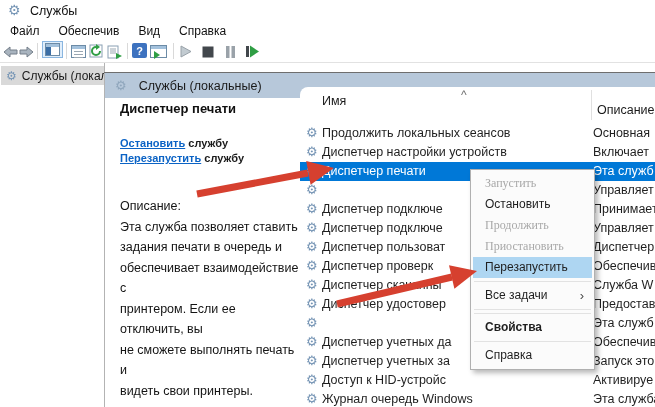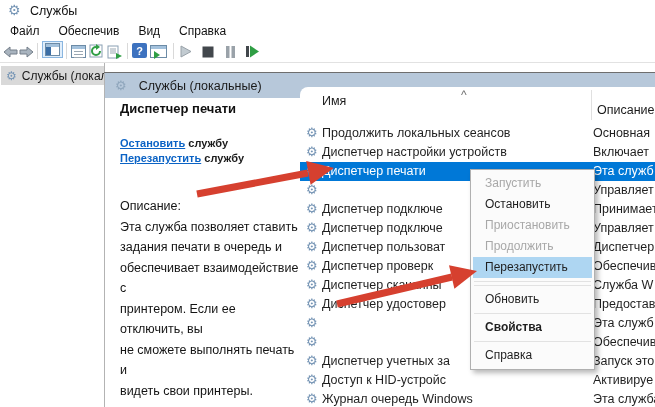--- a/index.html
+++ b/index.html
@@ -68,21 +68,21 @@
   .row .gear { position:absolute; left:6px; top:2px; font-size:13px; line-height:14px; color:#7695b5; }
   .row .rname { position:absolute; left:22px; top:2px; white-space:nowrap; }
   .row .rdesc { position:absolute; left:293px; top:2px; white-space:nowrap; }
   .row.sel { background:#0078d7; color:#ffffff; }
   .row.sel .gear { color:#a9cdf0; }
 
   
   #context-menu { left:470px; top:169px; width:125px; background:#fbfbfb; border:1px solid #b0b0b0;
                   box-shadow:3px 3px 5px rgba(0,0,0,0.28); padding:3px 2px; z-index:50; }
   .mi { position:relative; height:21px; line-height:21px; padding-left:12px; font-size:12px; color:#1f1f1f; white-space:nowrap; }
-  .mi.disabled { color:#a8a8a8; }
+  .mi.disabled { color:#a8a8a8;font-family:Liberation Serif, serif; }
   .mi.hl { background:#aed6f2; }
   .mi.bold { font-weight:bold; }
   .mi .sub { position:absolute; right:8px; top:0; font-size:13px; color:#4a4a4a; }
   .msep { height:1px; background:#e2e2e2; margin:3px 1px; }
 
   
   #arrows { left:0; top:0; width:655px; height:407px; z-index:100; pointer-events:none; }
 </style>
 </head>
 <body>
@@ -261,20 +261,21 @@
       <span class="gear">⚙</span>
       <span class="rname">Диспетчер удостовер</span>
       <span class="rdesc">Предостав</span>
     </div>
     <div class="row" style="top: 190px;">
       <span class="gear">⚙</span>
       <span class="rdesc">Эта служб</span>
     </div>
     <div class="row" style="top: 209px;">
       <span class="gear">⚙</span>
+      <span class="rname">Диспетчер учетных да</span>
       <span class="rdesc">Обеспечив</span>
     </div>
     <div class="row" style="top: 228px;">
       <span class="gear">⚙</span>
       <span class="rname">Диспетчер учетных за</span>
       <span class="rdesc">Запуск это</span>
     </div>
     <div class="row" style="top: 247px;">
       <span class="gear">⚙</span>
       <span class="rname">Доступ к HID-устройс</span>
@@ -283,26 +284,26 @@
     <div class="row" style="top: 266px;">
       <span class="gear">⚙</span>
       <span class="rname">Журнал очередь Windows</span>
       <span class="rdesc">Эта служба</span>
     </div>
   </div>
 
 <div id="context-menu" class="abs">
     <div class="mi disabled">Запустить</div>
     <div class="mi">Остановить</div>
+    <div class="mi disabled">Продолжить</div>
     <div class="mi disabled">Приостановить</div>
-    <div class="mi disabled">Продолжить</div>
     <div class="mi hl">Перезапустить</div>
     <div class="msep"></div>
+    <div class="mi">Все задачи<span class="sub">›</span></div>
     <div class="msep"></div>
-    <div class="mi">Обновить</div>
     <div class="msep"></div>
     <div class="mi bold">Свойства</div>
     <div class="msep"></div>
     <div class="mi">Справка</div>
   </div>
 
 <svg id="arrows" class="abs">
   <g>
     <line x1="197" y1="194" x2="308" y2="173" stroke="#d6402f" stroke-width="7"></line>
     <polygon points="334,168 310.6,184.7 306.2,161.1" fill="#d6402f"></polygon>

